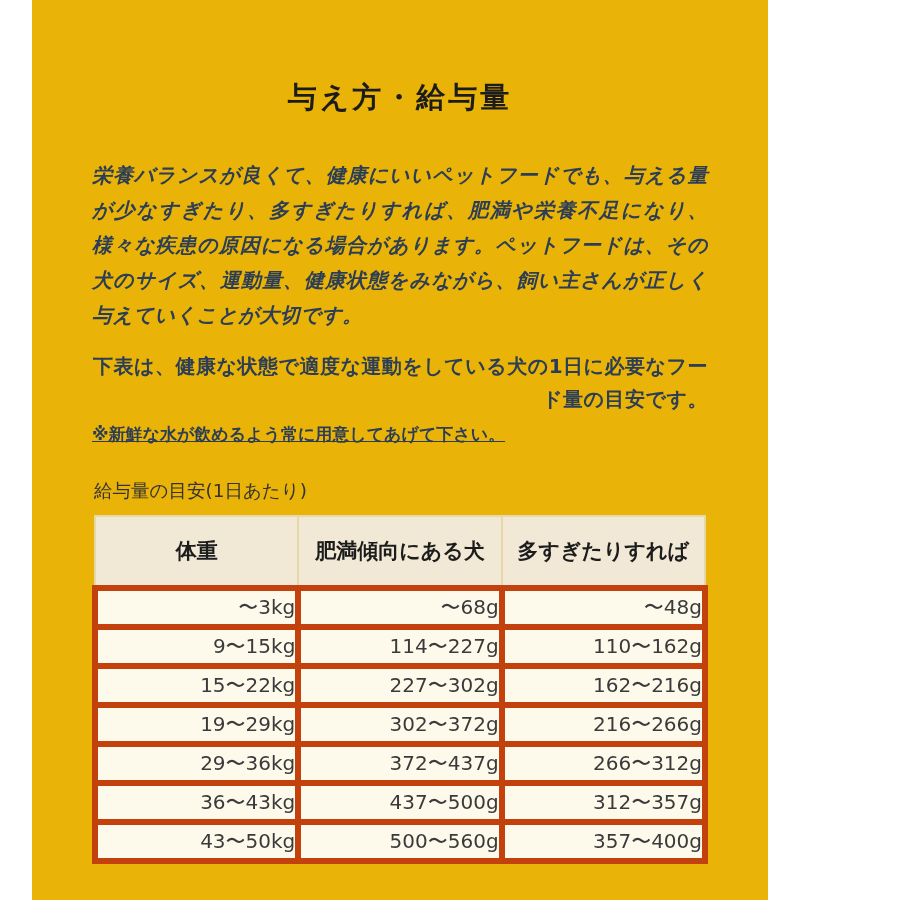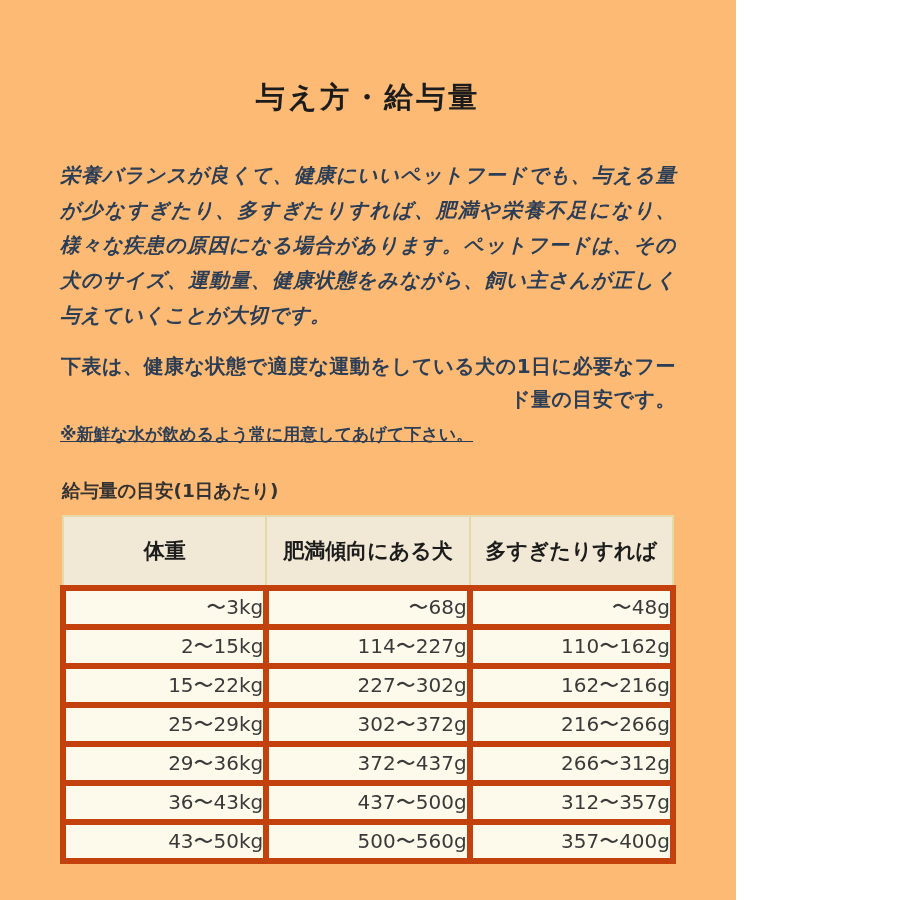--- a/index.html
+++ b/index.html
@@ -4,23 +4,24 @@
 <style>
   html, body {
     margin: 0;
     padding: 0;
     background: #ffffff;
   }
   .page {
     position: relative;
     width: 736px;
     height: 900px;
-    background: #fdba74;
+    background: #eab308;
     overflow: hidden;
     font-family: "DejaVu Sans", "Liberation Sans", sans-serif;
+    margin-left: 32px;
   }
   .content {
     padding: 0 60px;
   }
   .page-title {
     margin: 78px 0 0 0;
     text-align: center;
     font-family: "DejaVu Serif", "Liberation Serif", serif;
     font-weight: 600;
     font-size: 29px;
@@ -52,21 +53,21 @@
     font-size: 17px;
     line-height: 27px;
     font-weight: 700;
     color: #2c3e55;
     text-decoration: underline;
   }
   .table-caption {
     margin: 31px 0 0 2px;
     font-size: 18.5px;
     line-height: 24px;
-    font-weight: 700;
+    font-weight: 400;
     color: #333333;
   }
   table.feeding-table {
     margin-top: 12px;
     width: 100%;
     border-collapse: collapse;
     table-layout: fixed;
     padding-left: 20px;
   }
   table.feeding-table th {
@@ -115,31 +116,31 @@
           <th>多すぎたりすれば</th>
         </tr>
       </thead>
       <tbody>
           <tr>
             <td>〜3kg</td>
             <td>〜68g</td>
             <td>〜48g</td>
           </tr>
           <tr>
-            <td>2〜15kg</td>
+            <td>9〜15kg</td>
             <td>114〜227g</td>
             <td>110〜162g</td>
           </tr>
           <tr>
             <td>15〜22kg</td>
             <td>227〜302g</td>
             <td>162〜216g</td>
           </tr>
           <tr>
-            <td>25〜29kg</td>
+            <td>19〜29kg</td>
             <td>302〜372g</td>
             <td>216〜266g</td>
           </tr>
           <tr>
             <td>29〜36kg</td>
             <td>372〜437g</td>
             <td>266〜312g</td>
           </tr>
           <tr>
             <td>36〜43kg</td>

